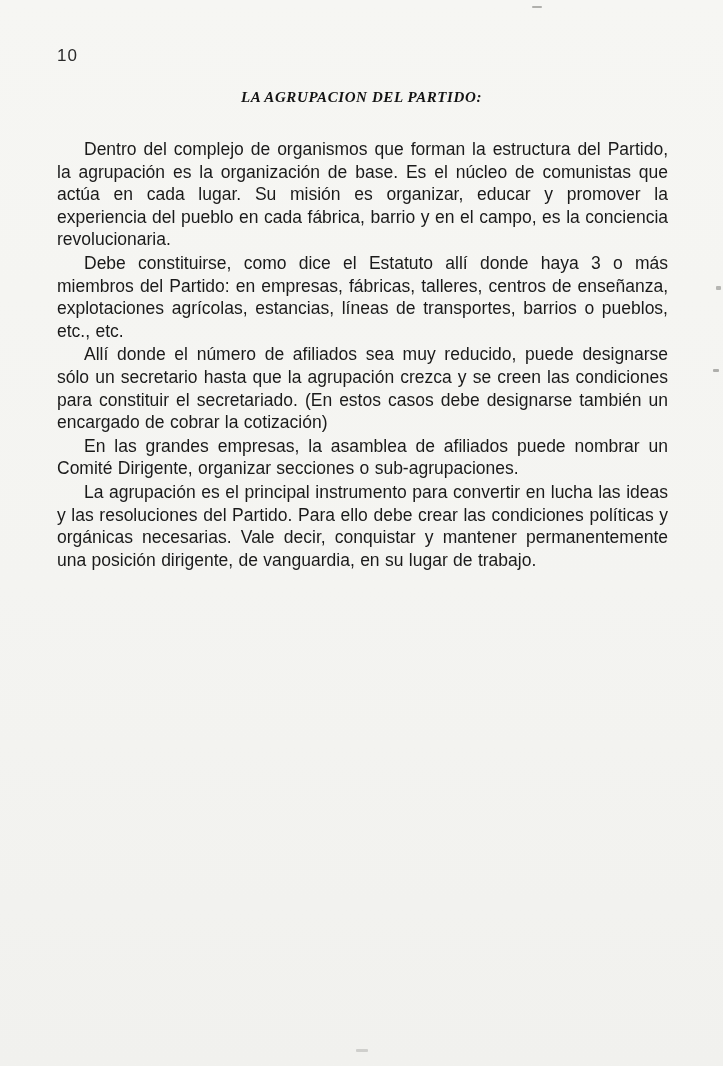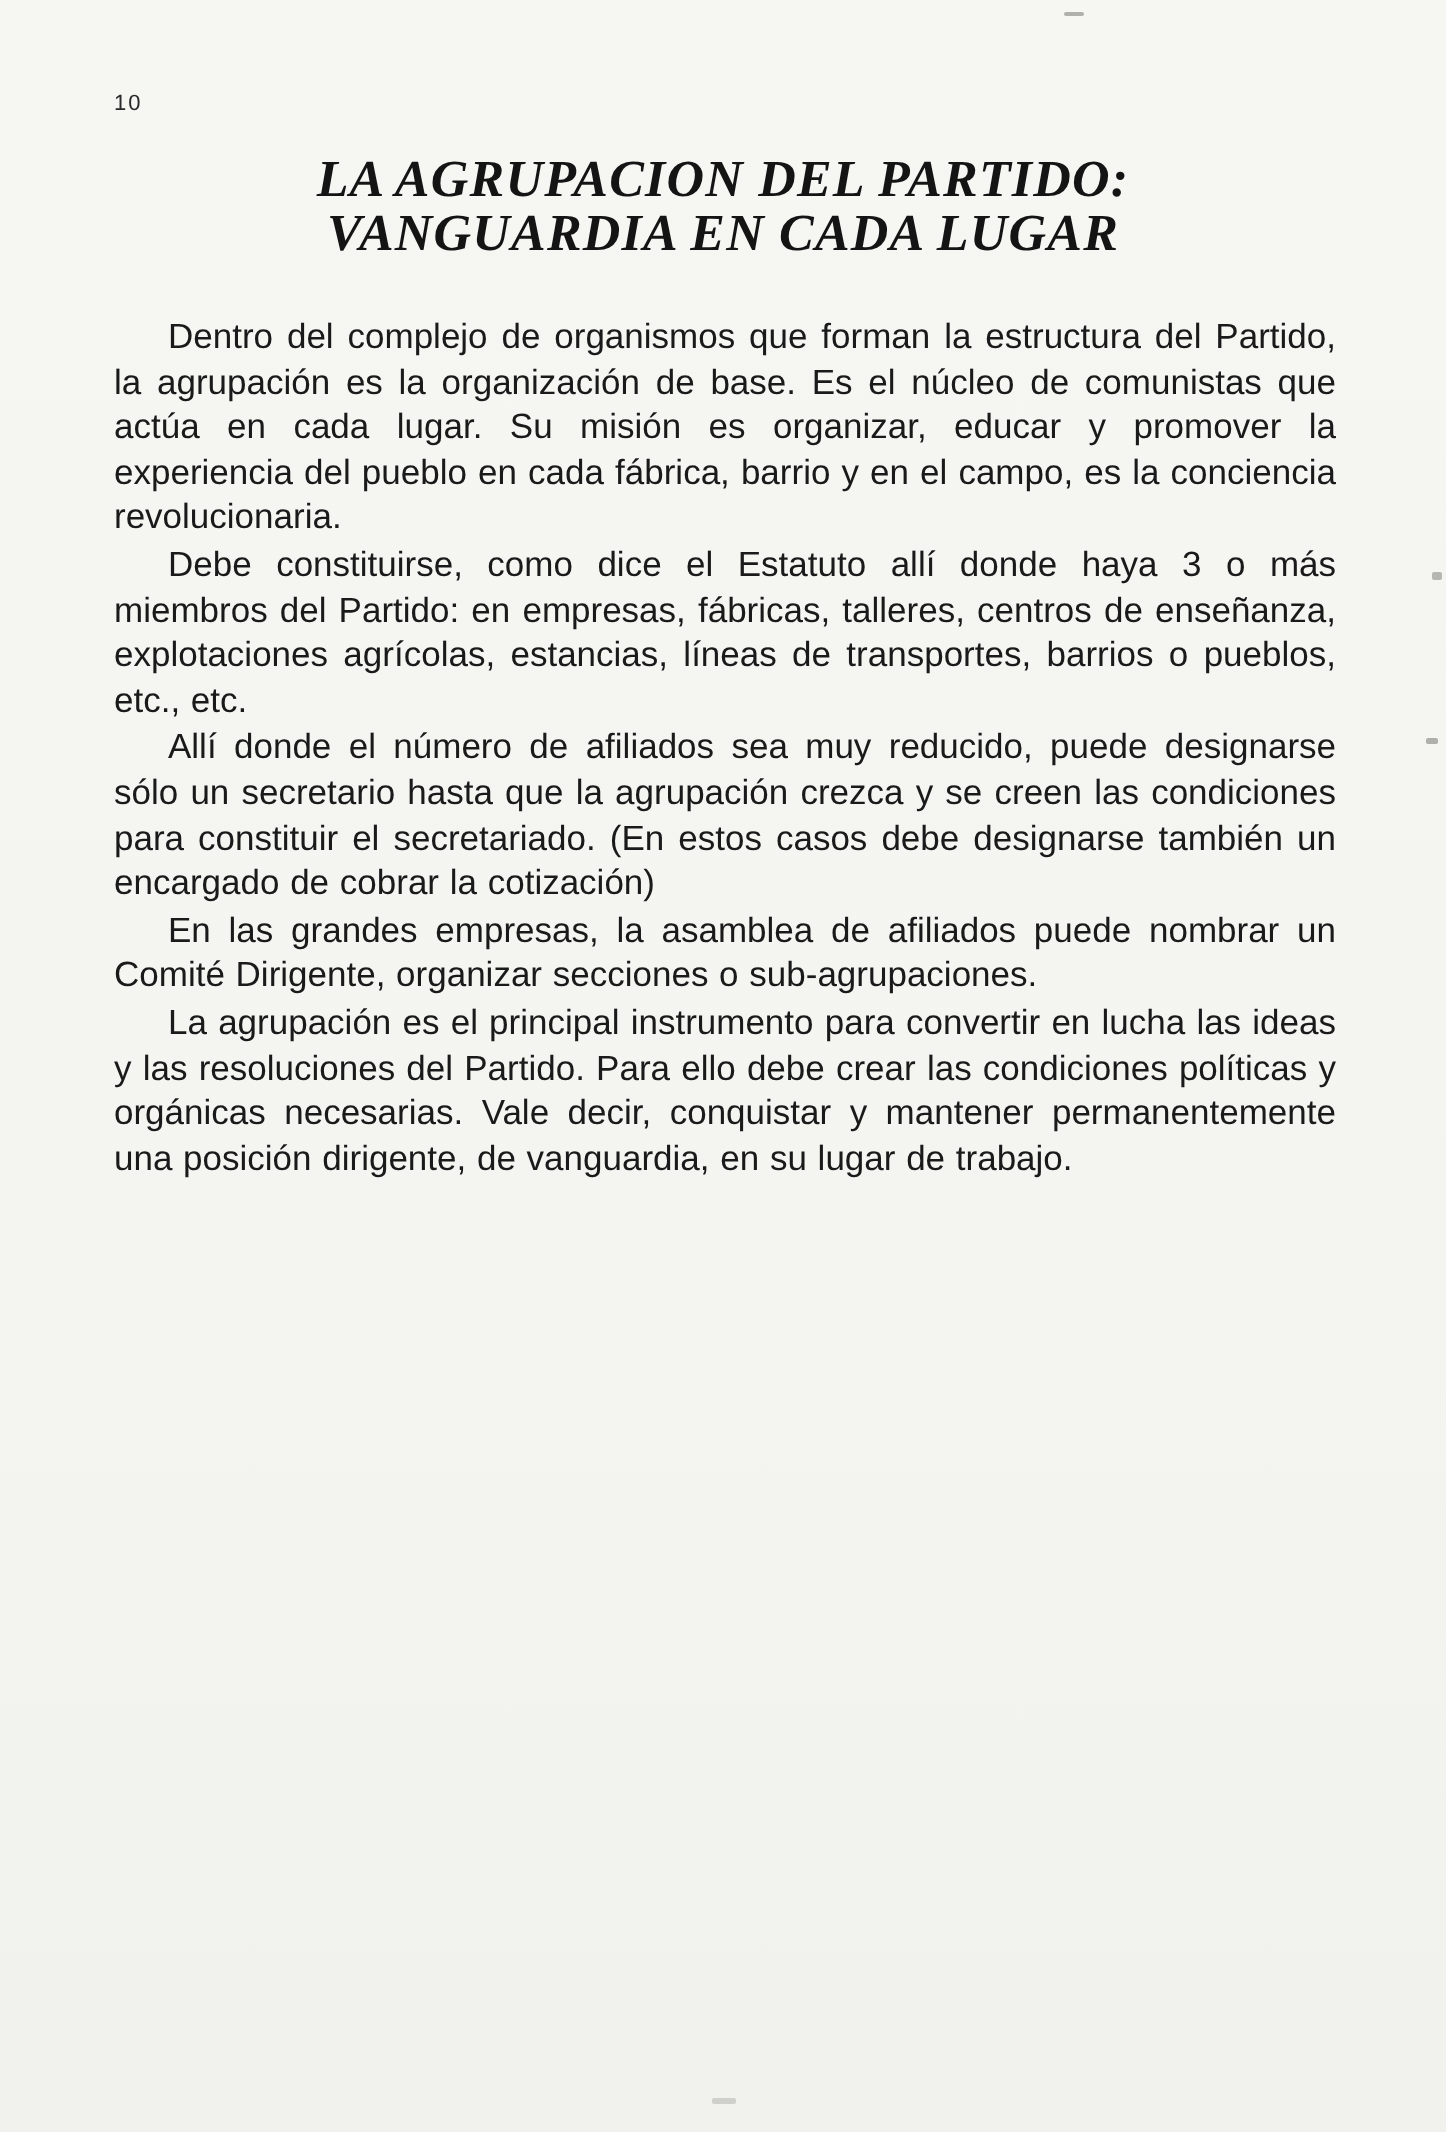--- a/index.html
+++ b/index.html
@@ -17,31 +17,31 @@
     .page {
       position: absolute;
       inset: 0;
       background: linear-gradient(180deg, #f6f6f3 0%, #f4f4f1 55%, #f1f1ee 100%);
       box-sizing: border-box;
       padding-top: 46px;
       color: #1b1b1b;
     }
     .page-number {
       margin-left: 57px;
-      font-size: 11px;
+      font-size: 17px;
       letter-spacing: 1px;
       color: #2a2a2a;
     }
     .title {
       margin: 18px 60px 0 60px;
       text-align: center;
       font-family: "Liberation Serif", serif;
       font-style: italic;
       font-weight: bold;
-      font-size: 26px;
+      font-size: 15px;
       line-height: 27px;
       letter-spacing: 0.6px;
       color: #141414;
     }
     .title .title-line {
       display: block;
       white-space: nowrap;
     }
     .body-text {
       margin: 27px 55px 0 57px;
@@ -78,21 +78,20 @@
   </style>
 </head>
 <body>
 
 <div class="page">
 
   <div class="page-number">10</div>
 
   <h1 class="title">
     <span class="title-line">LA AGRUPACION DEL PARTIDO:</span>
-    <span class="title-line">VANGUARDIA EN CADA LUGAR</span>
   </h1>
 
   <div class="body-text">
     <p>Dentro del complejo de organismos que forman la estructura del Partido, la agrupación es la organización de base. Es el núcleo de comunistas que actúa en cada lugar. Su misión es organizar, educar y promover la experiencia del pueblo en cada fábrica, barrio y en el campo, es la conciencia revolucionaria.</p>
     <p>Debe constituirse, como dice el Estatuto allí donde haya 3 o más miembros del Partido: en empresas, fábricas, talleres, centros de enseñanza, explotaciones agrícolas, estancias, líneas de transportes, barrios o pueblos, etc., etc.</p>
     <p>Allí donde el número de afiliados sea muy reducido, puede designarse sólo un secretario hasta que la agrupación crezca y se creen las condiciones para constituir el secretariado. (En estos casos debe designarse también un encargado de cobrar la cotización)</p>
     <p>En las grandes empresas, la asamblea de afiliados puede nombrar un Comité Dirigente, organizar secciones o sub-agrupaciones.</p>
     <p>La agrupación es el principal instrumento para convertir en lucha las ideas y las resoluciones del Partido. Para ello debe crear las condiciones políticas y orgánicas necesarias. Vale decir, conquistar y mantener permanentemente una posición dirigente, de vanguardia, en su lugar de trabajo.</p>
   </div>
 

